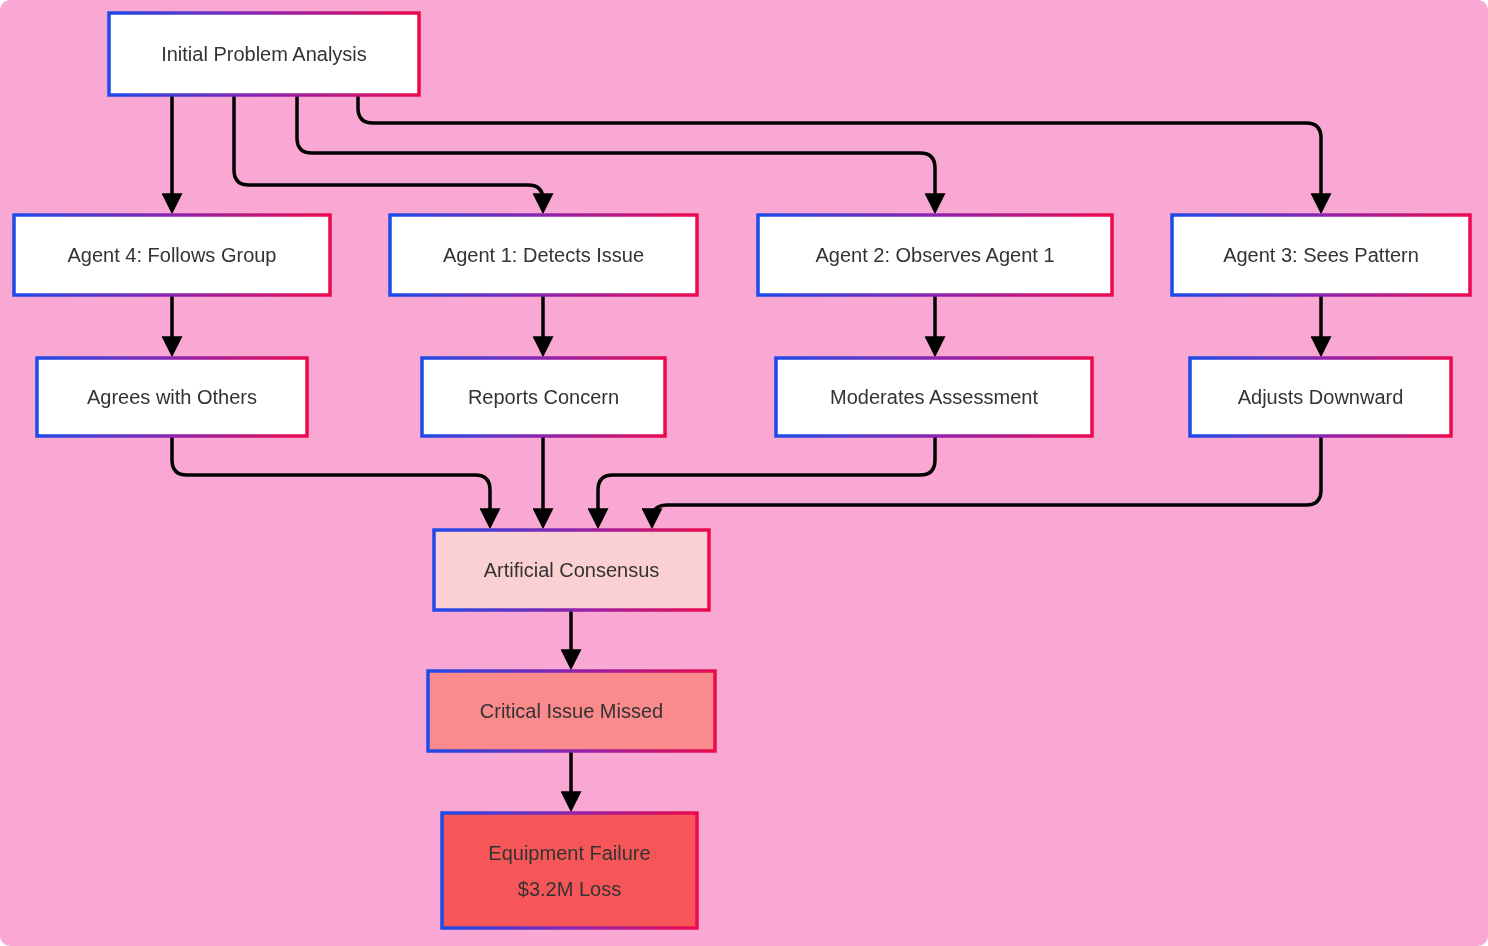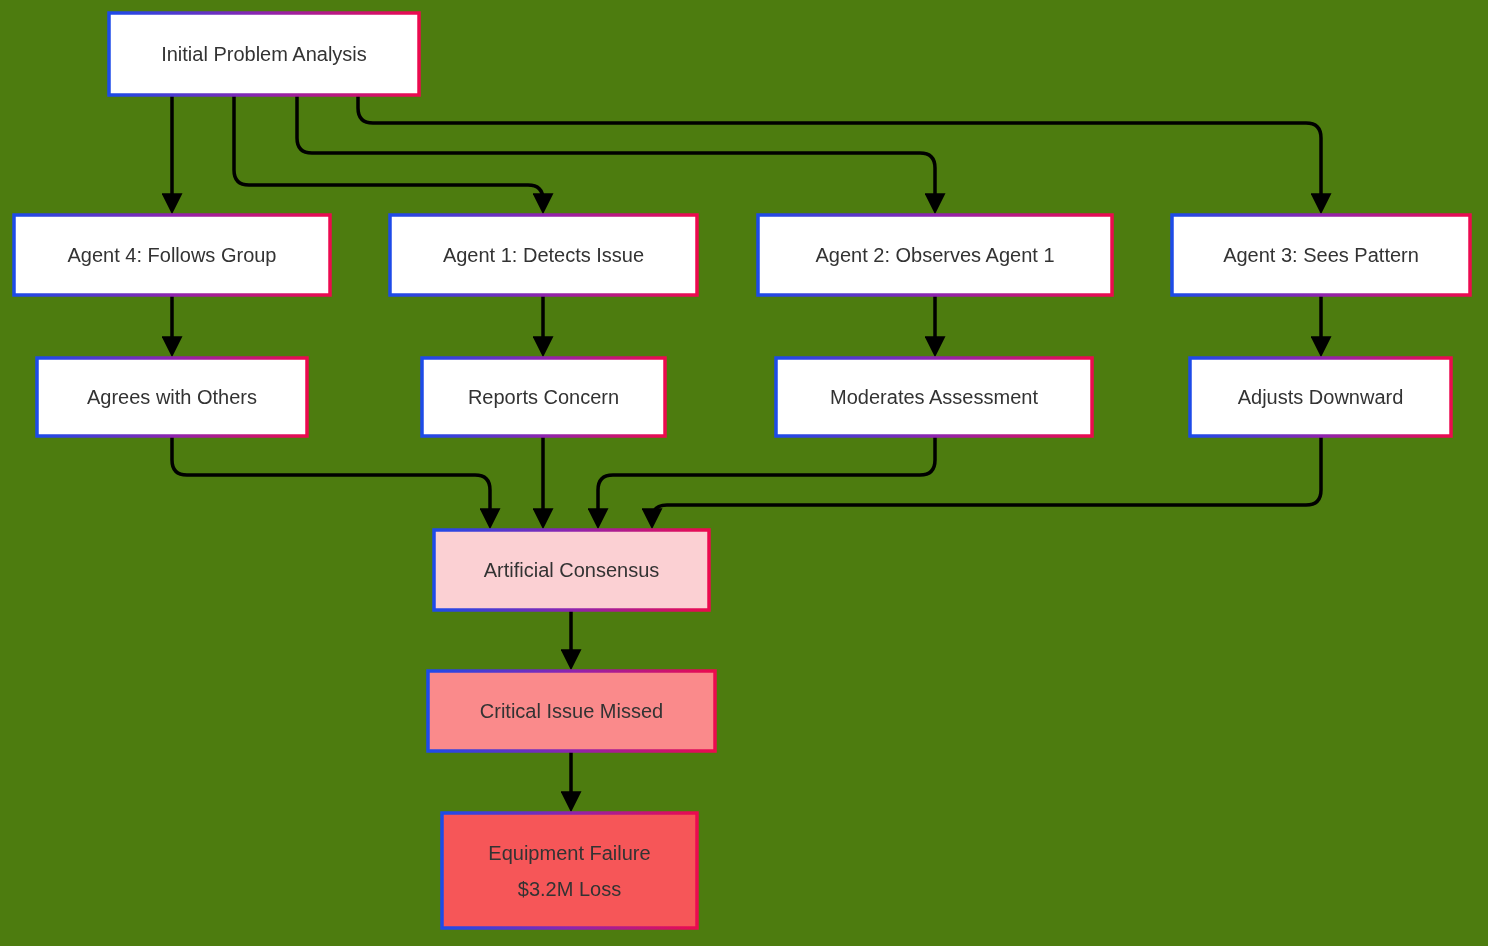--- a/index.html
+++ b/index.html
@@ -8,21 +8,22 @@
     background: #ffffff;
     width: 1488px;
     height: 946px;
     overflow: hidden;
     font-family: "Liberation Sans", sans-serif;
   }
   #stage {
     position: relative;
     width: 1488px;
     height: 946px;
-    background: #4d7c0f;
+    background: #f9a8d4;
+    border-radius: 10px;
   }
   svg { display: block; }
   .node-rect { stroke-width: 3.5px; }
   .node-label {
     fill: #333333;
     font-family: "Liberation Sans", sans-serif;
     font-size: 20px;
     text-anchor: middle;
   }
   .edge-path {

